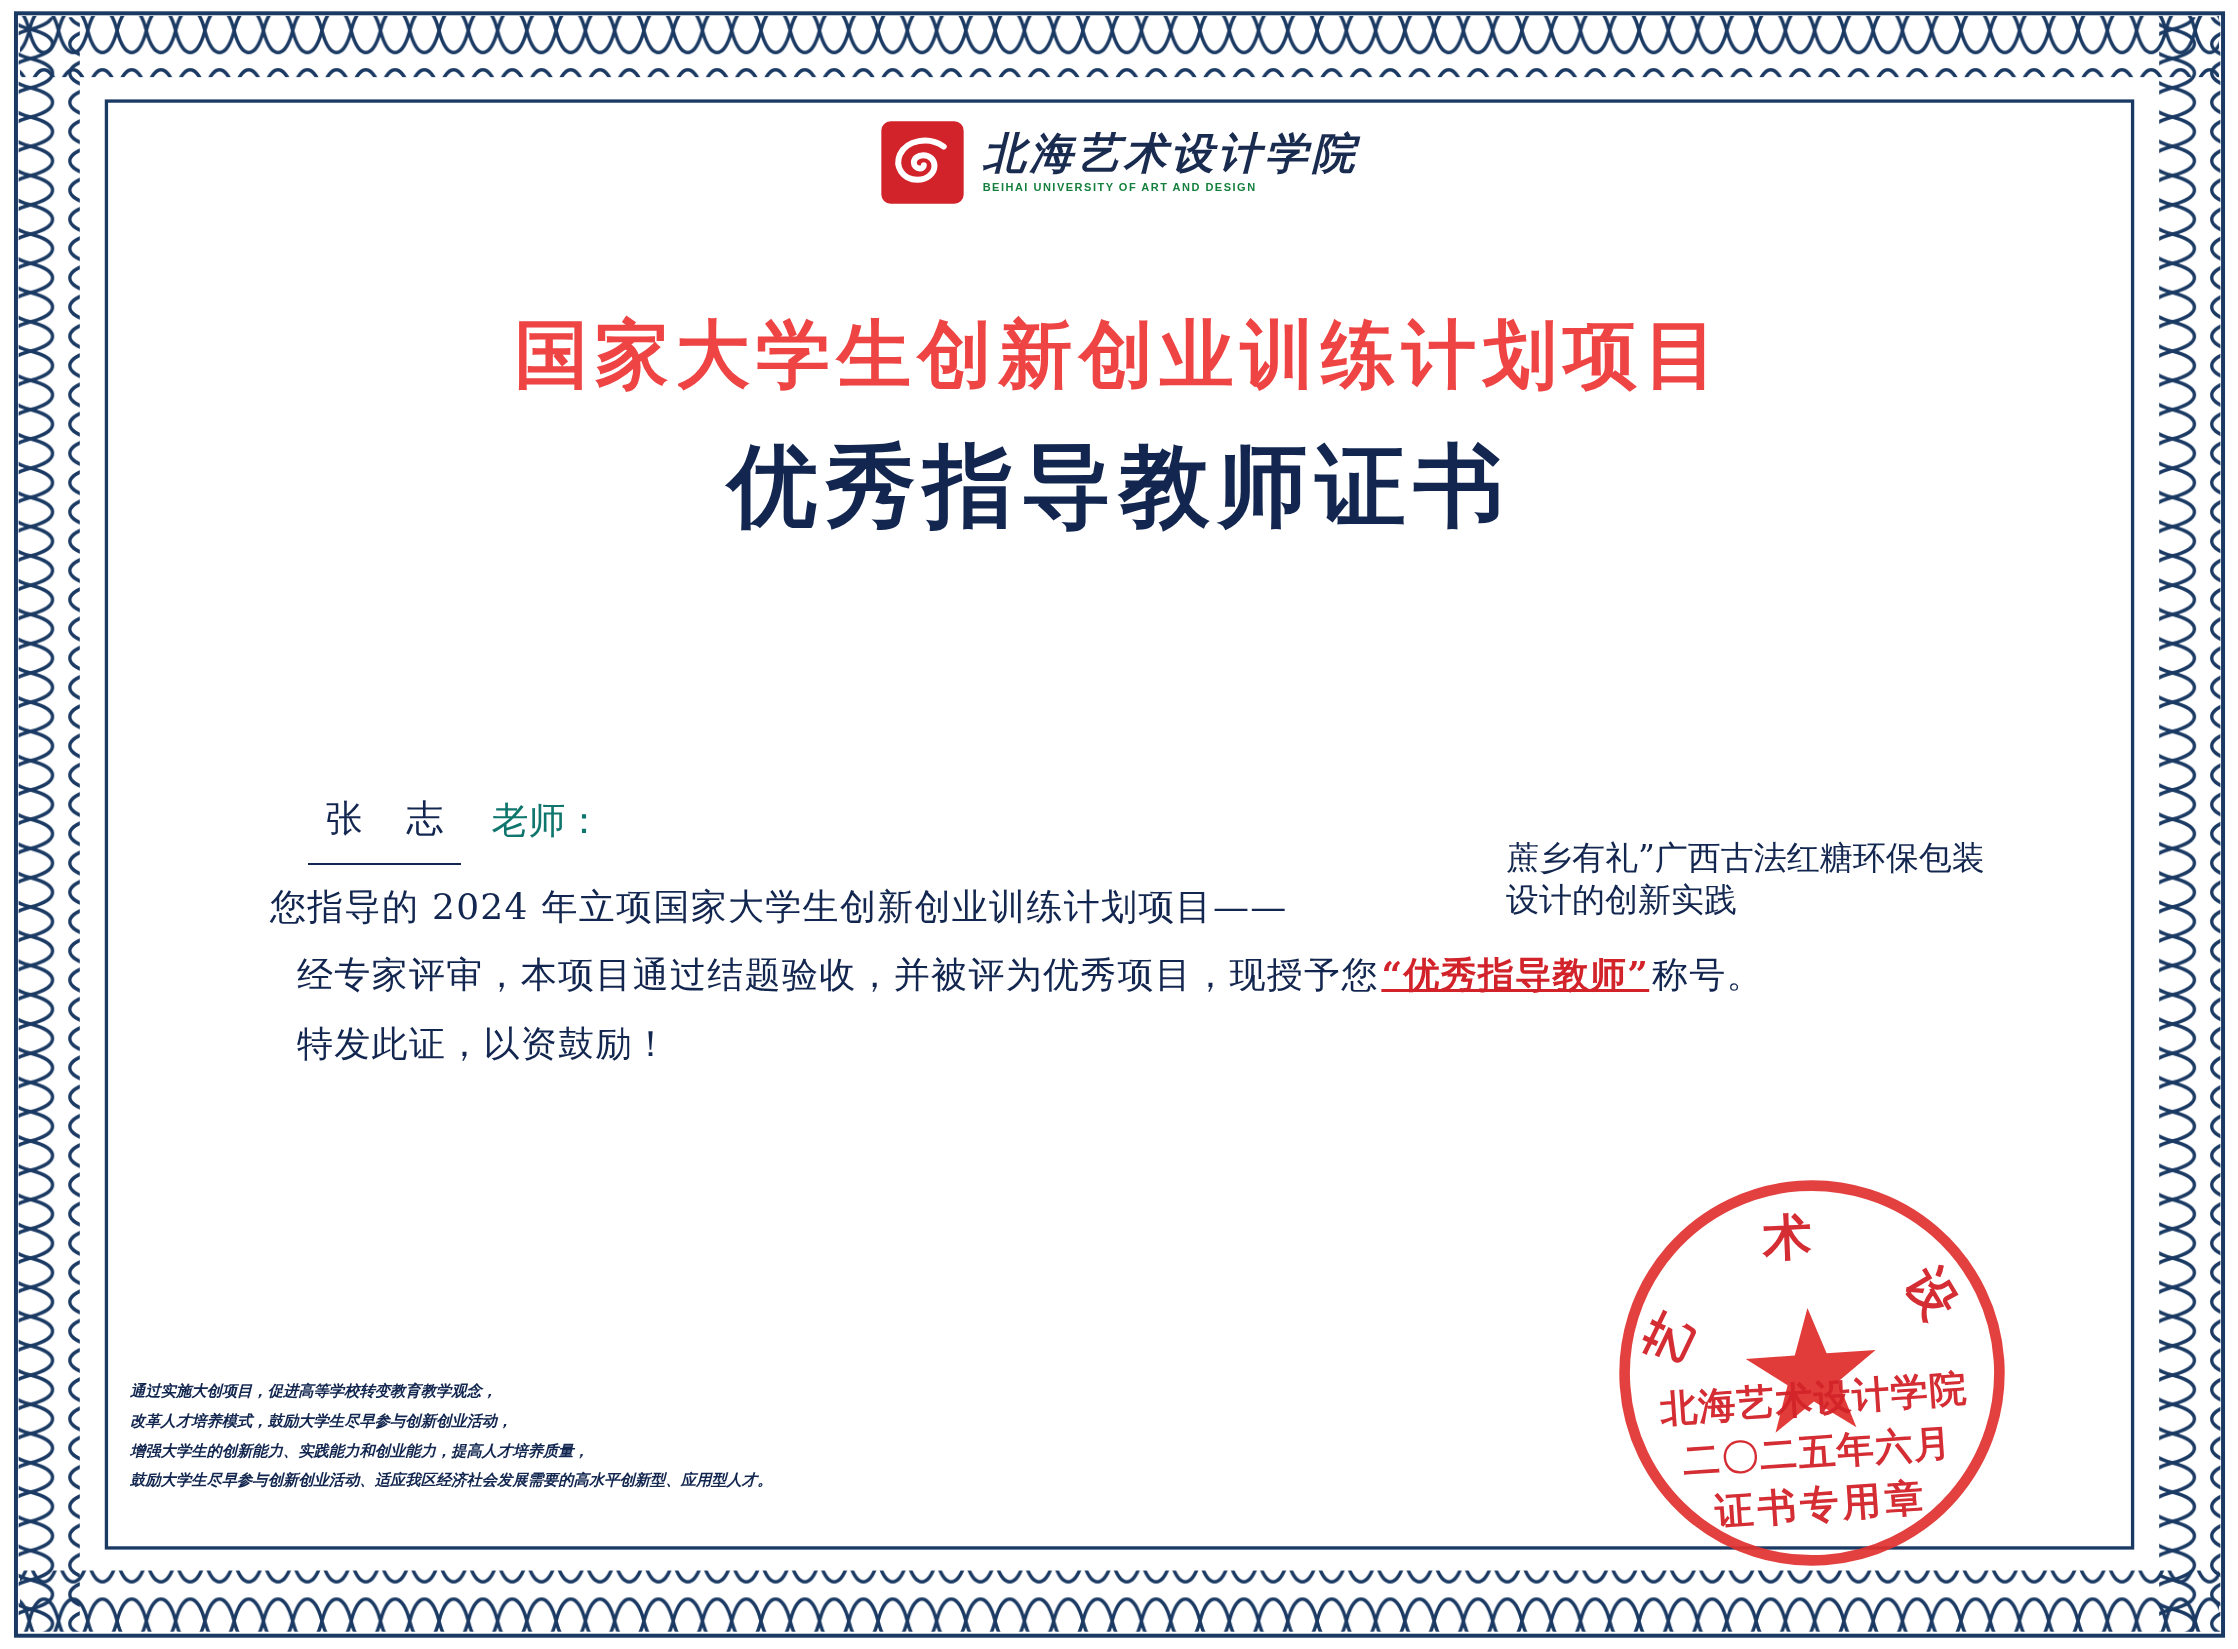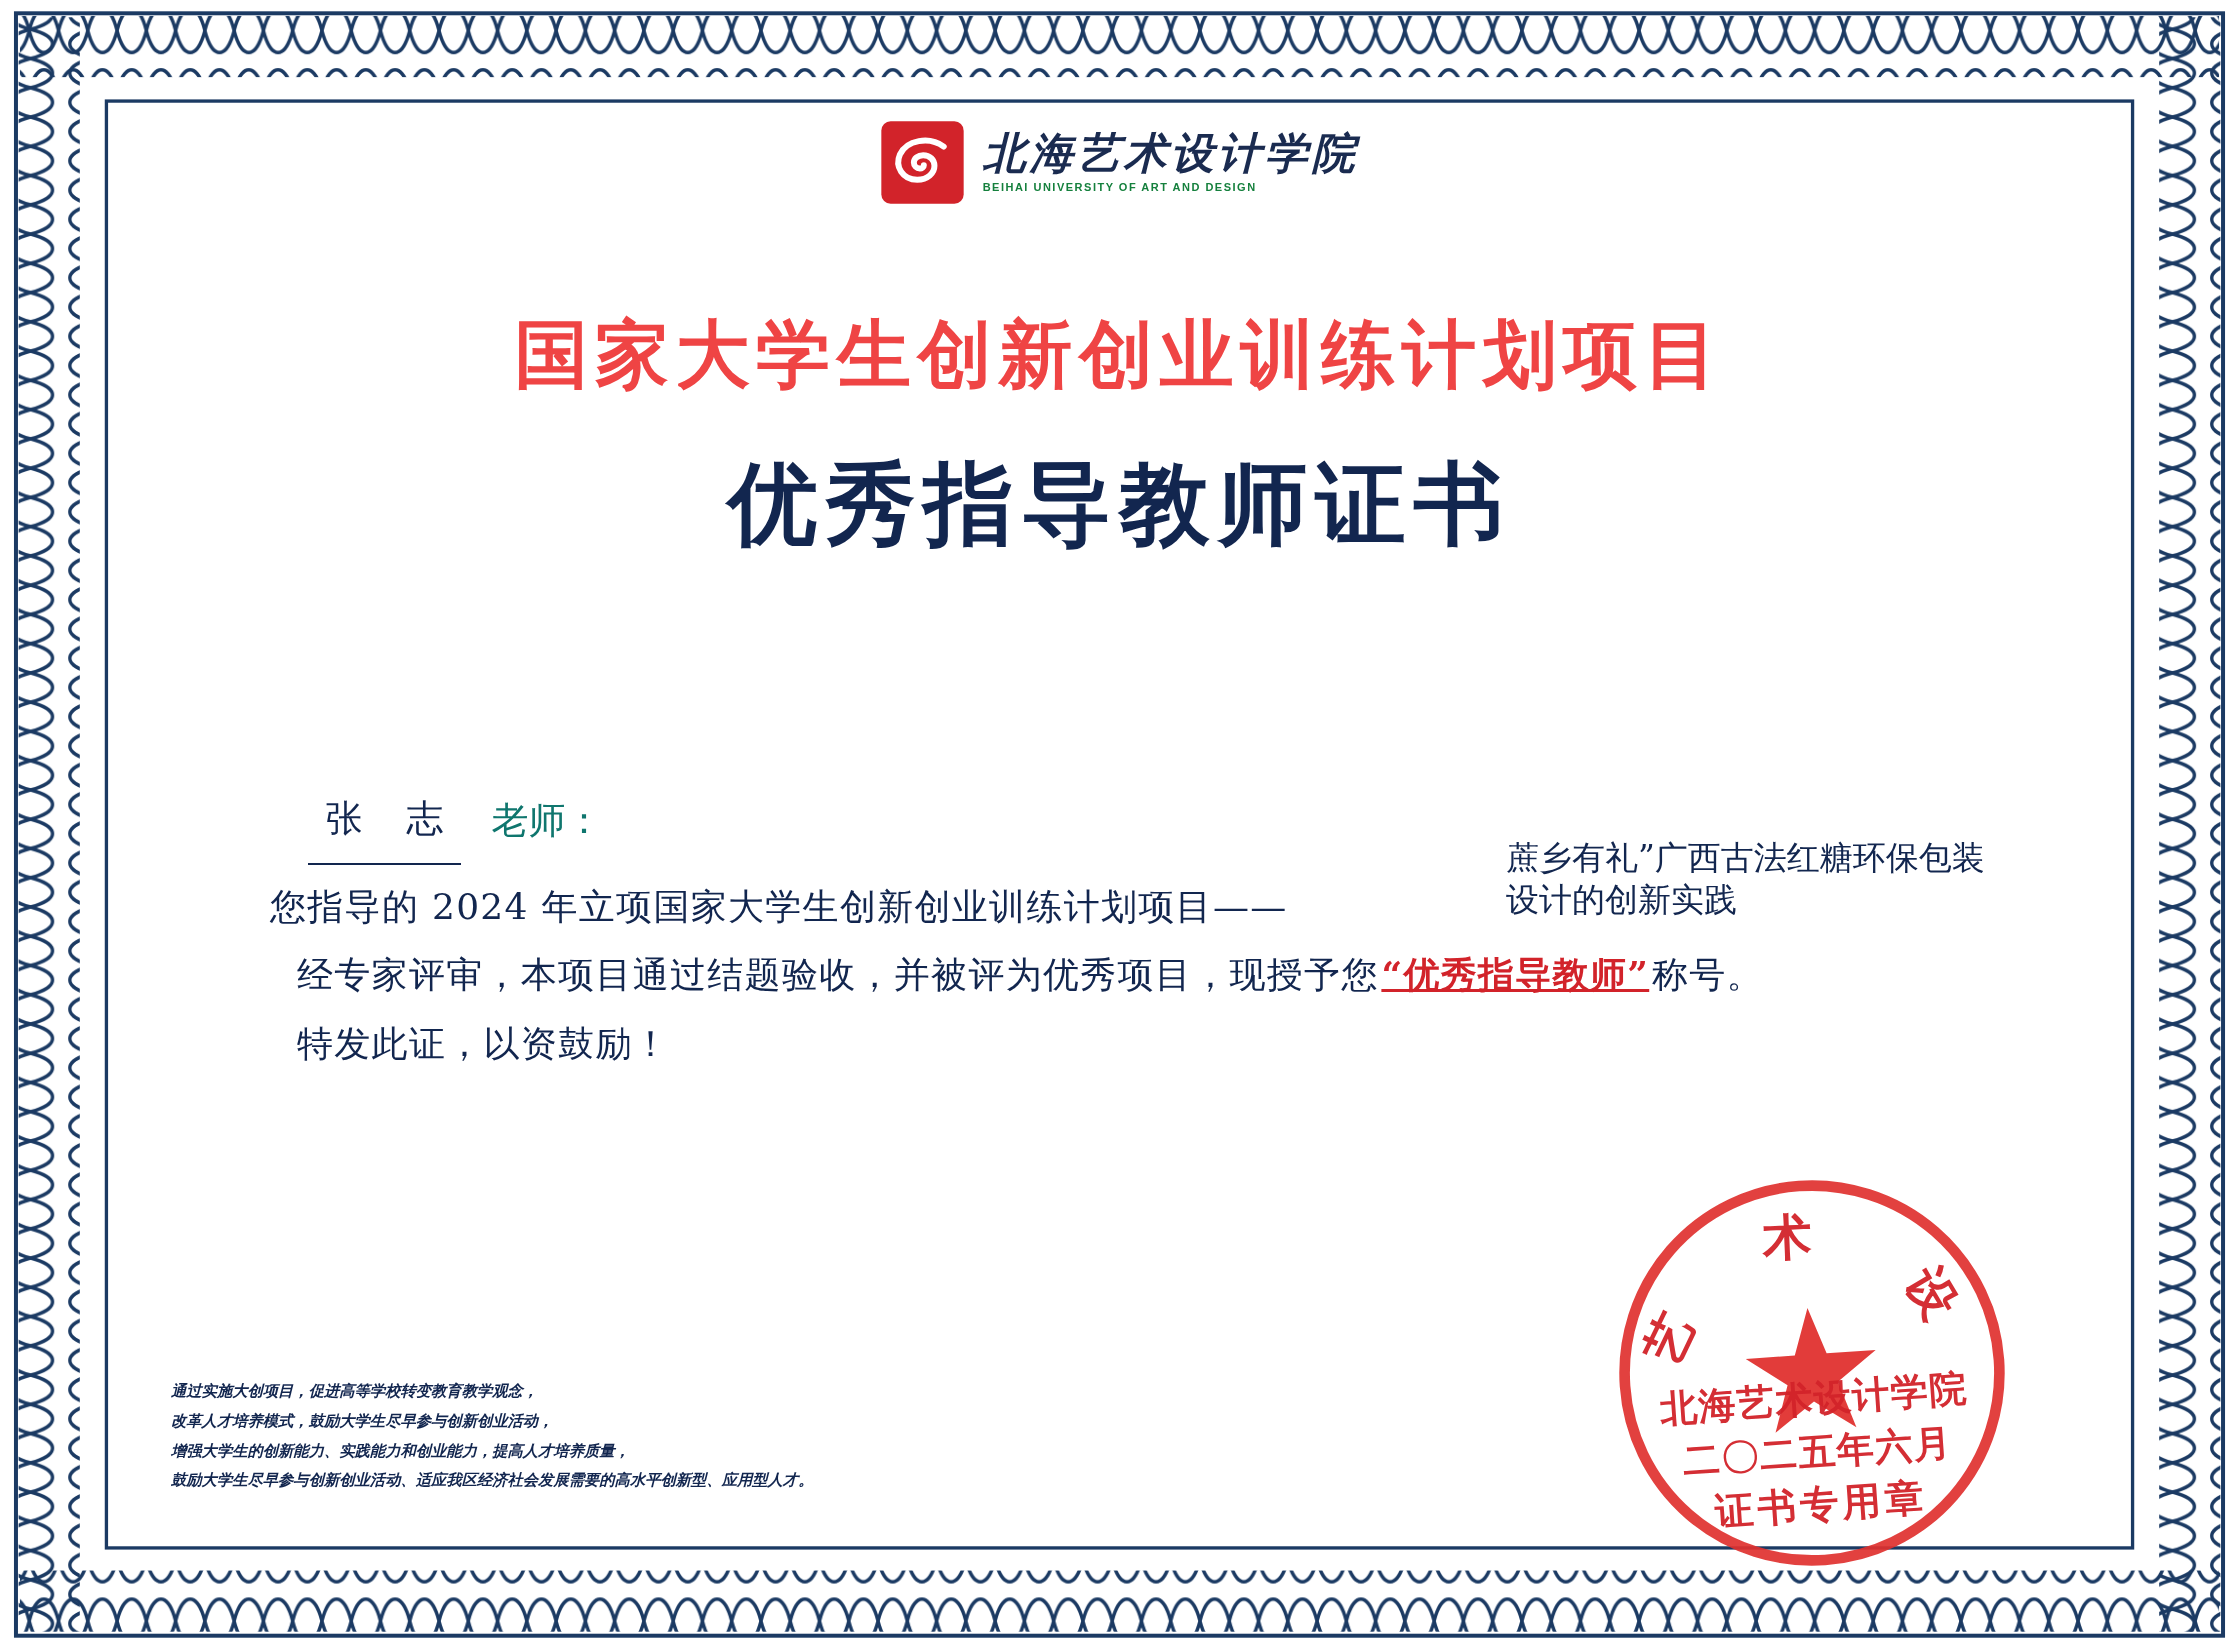--- a/index.html
+++ b/index.html
@@ -84,21 +84,21 @@
     text-align: center;
     font-size: 74px;
     font-weight: 700;
     color: #ef4444;
     letter-spacing: 6.7px;
     font-family: "DejaVu Serif", "Liberation Serif", serif;
     white-space: nowrap;
   }
   .title-sub {
     position: absolute;
-    top: 444px;
+    top: 426px;
     left: 0;
     width: 100%;
     text-align: center;
     font-size: 90px;
     font-weight: 700;
     color: #12264f;
     letter-spacing: 8px;
     font-family: "DejaVu Serif", "Liberation Serif", serif;
     white-space: nowrap;
   }
@@ -183,21 +183,20 @@
     position: absolute;
     left: 130px;
     top: 1377px;
     width: 931px;
     color: #12264f;
     font-size: 15.3px;
     line-height: 1.95;
     font-family: "DejaVu Serif", "Liberation Serif", serif;
     font-style: italic;
     font-weight: 700;
-    margin-left: 41px;
   }
 
   
   .seal {
     position: absolute;
     left: 1606px;
     top: 1167px;
     width: 412px;
     height: 412px;
     transform: rotate(-4deg);

